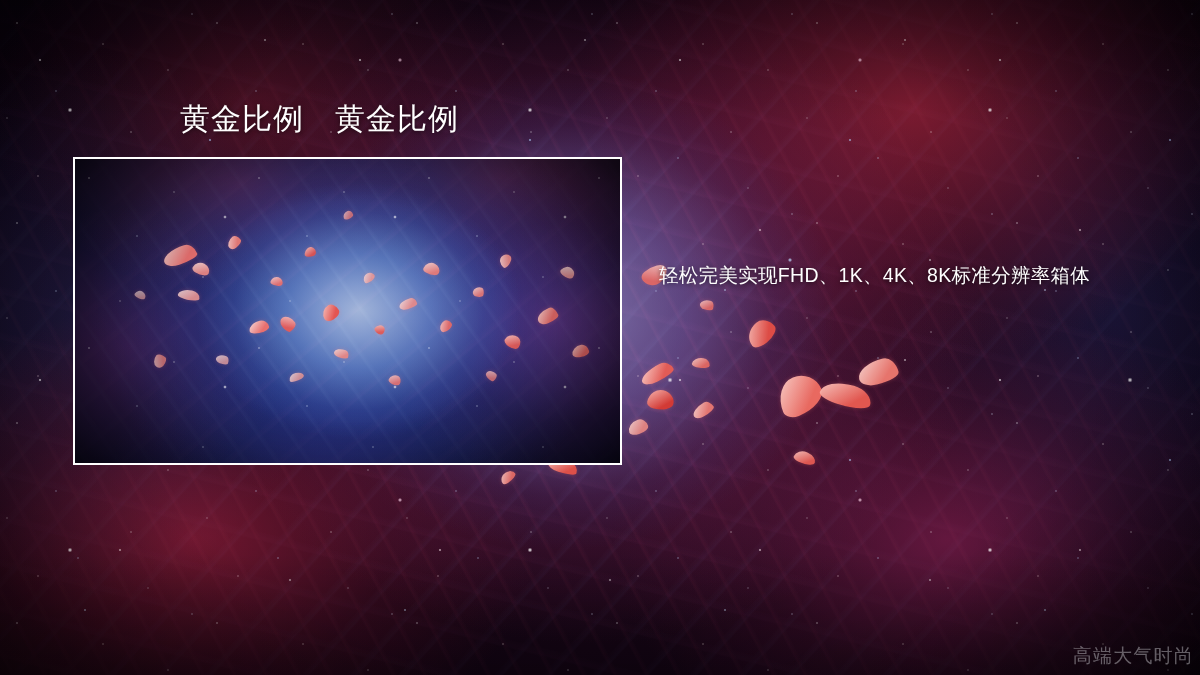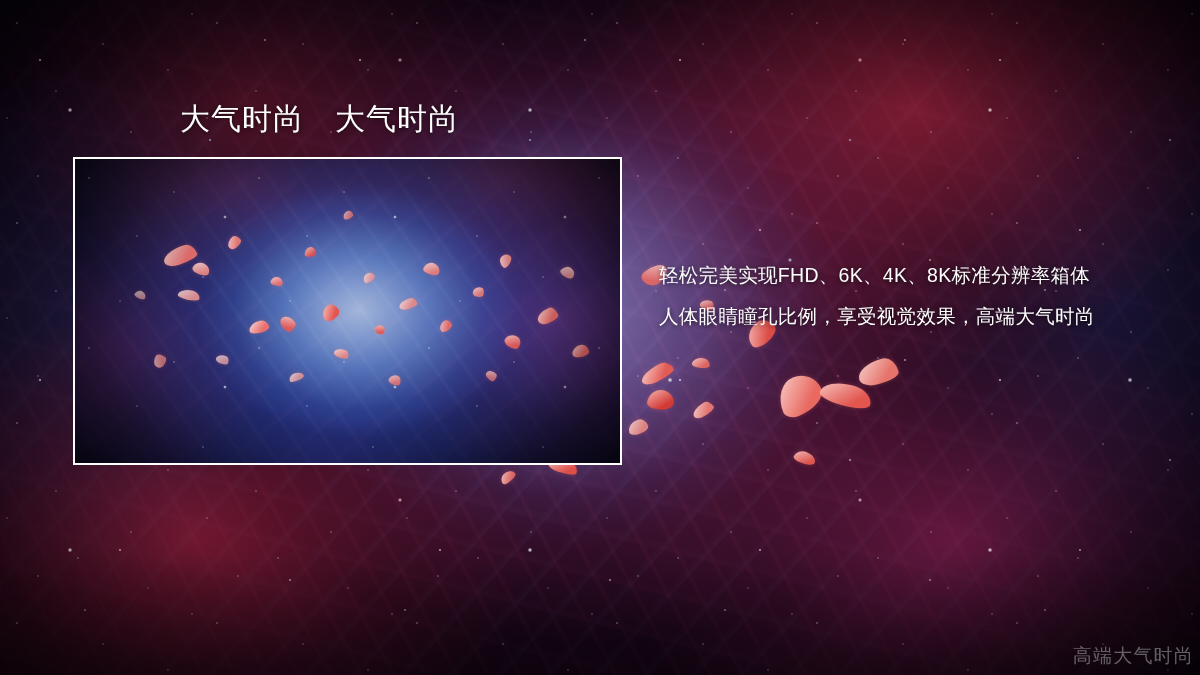--- a/index.html
+++ b/index.html
@@ -230,21 +230,21 @@
       <div class="petal" style="left: 858px; top: 360px; width: 40px; height: 24px; opacity: 0.95; transform: rotate(-14deg); background: linear-gradient(135deg, rgb(255, 219, 213) 0%, rgb(240, 122, 112) 70%, rgb(240, 122, 112) 100%); box-shadow: rgba(255, 120, 120, 0.3) 0px 0px 4px; border-radius: 70% 30% 60% 40% / 60% 70% 30% 40%;"></div>
       <div class="petal" style="left: 794px; top: 452px; width: 22px; height: 12px; opacity: 0.93; transform: rotate(24deg); background: linear-gradient(135deg, rgb(255, 207, 200) 0%, rgb(232, 93, 84) 70%, rgb(232, 93, 84) 100%); box-shadow: rgba(255, 120, 120, 0.3) 0px 0px 4px; border-radius: 50% 50% 70% 30% / 75% 55% 45% 25%;"></div>
       <div class="petal" style="left: 746px; top: 322px; width: 30px; height: 22px; opacity: 0.95; transform: rotate(-40deg); background: linear-gradient(135deg, rgb(255, 203, 195) 0%, rgb(229, 79, 70) 70%, rgb(229, 79, 70) 100%); box-shadow: rgba(255, 120, 120, 0.3) 0px 0px 4px;"></div>
       <div class="petal" style="left: 700px; top: 300px; width: 14px; height: 10px; opacity: 0.85; transform: rotate(18deg); background: linear-gradient(135deg, rgb(255, 217, 211) 0%, rgb(236, 110, 102) 70%, rgb(236, 110, 102) 100%); box-shadow: rgba(255, 120, 120, 0.3) 0px 0px 4px; border-radius: 70% 30% 60% 40% / 60% 70% 30% 40%;"></div>
       <div class="petal" style="left: 646px; top: 262px; width: 18px; height: 26px; opacity: 0.88; transform: rotate(52deg); background: linear-gradient(135deg, rgb(255, 214, 208) 0%, rgb(236, 106, 98) 70%, rgb(236, 106, 98) 100%); box-shadow: rgba(255, 120, 120, 0.3) 0px 0px 4px; border-radius: 50% 50% 70% 30% / 75% 55% 45% 25%;"></div>
       <div class="petal" style="left: 628px; top: 420px; width: 20px; height: 14px; opacity: 0.88; transform: rotate(-18deg); background: linear-gradient(135deg, rgb(255, 224, 218) 0%, rgb(240, 140, 132) 70%, rgb(240, 140, 132) 100%); box-shadow: rgba(255, 120, 120, 0.3) 0px 0px 4px;"></div>
       <div class="petal" style="left: 548px; top: 460px; width: 30px; height: 13px; opacity: 0.94; transform: rotate(18deg); background: linear-gradient(135deg, rgb(255, 204, 196) 0%, rgb(230, 83, 73) 70%, rgb(230, 83, 73) 100%); box-shadow: rgba(255, 120, 120, 0.3) 0px 0px 4px; border-radius: 70% 30% 60% 40% / 60% 70% 30% 40%;"></div>
       <div class="petal" style="left: 500px; top: 472px; width: 16px; height: 10px; opacity: 0.9; transform: rotate(-32deg); background: linear-gradient(135deg, rgb(255, 215, 209) 0%, rgb(236, 111, 103) 70%, rgb(236, 111, 103) 100%); box-shadow: rgba(255, 120, 120, 0.3) 0px 0px 4px; border-radius: 50% 50% 70% 30% / 75% 55% 45% 25%;"></div>
     </div>
 
-  <div id="slide-title">大气时尚　大气时尚</div>
+  <div id="slide-title">黄金比例　黄金比例</div>
 
   <div id="photo-frame">
     <div id="photo-inner">
       <div id="photo-nebula"></div>
       <div id="photo-filaments"></div>
       <div id="photo-stars"></div>
       <div id="petals-inner">
           <div class="petal" style="left: 88px; top: 88px; width: 34px; height: 17px; opacity: 0.95; transform: rotate(-18deg); background: linear-gradient(135deg, rgb(255, 215, 210) 0%, rgb(240, 115, 111) 70%, rgb(240, 115, 111) 100%); box-shadow: rgba(255, 120, 120, 0.3) 0px 0px 4px; border-radius: 70% 30% 60% 40% / 60% 70% 30% 40%;"></div>
           <div class="petal" style="left: 118px; top: 104px; width: 17px; height: 12px; opacity: 0.9; transform: rotate(30deg); background: linear-gradient(135deg, rgb(255, 226, 221) 0%, rgb(239, 138, 132) 70%, rgb(239, 138, 132) 100%); box-shadow: rgba(255, 120, 120, 0.3) 0px 0px 4px; border-radius: 50% 50% 70% 30% / 75% 55% 45% 25%;"></div>
           <div class="petal" style="left: 103px; top: 131px; width: 22px; height: 10px; opacity: 0.85; transform: rotate(12deg); background: linear-gradient(135deg, rgb(255, 233, 230) 0%, rgb(242, 154, 148) 70%, rgb(242, 154, 148) 100%); box-shadow: rgba(255, 120, 120, 0.3) 0px 0px 4px;"></div>
@@ -272,19 +272,18 @@
           <div class="petal" style="left: 78px; top: 196px; width: 13px; height: 12px; opacity: 0.8; transform: rotate(-52deg); background: linear-gradient(135deg, rgb(255, 223, 219) 0%, rgb(240, 133, 126) 70%, rgb(240, 133, 126) 100%); box-shadow: rgba(255, 120, 120, 0.3) 0px 0px 4px; border-radius: 70% 30% 60% 40% / 60% 70% 30% 40%;"></div>
           <div class="petal" style="left: 60px; top: 132px; width: 11px; height: 8px; opacity: 0.7; transform: rotate(34deg); background: linear-gradient(135deg, rgb(255, 240, 238) 0%, rgb(244, 172, 166) 70%, rgb(244, 172, 166) 100%); box-shadow: rgba(255, 120, 120, 0.3) 0px 0px 4px; border-radius: 50% 50% 70% 30% / 75% 55% 45% 25%;"></div>
           <div class="petal" style="left: 268px; top: 52px; width: 10px; height: 8px; opacity: 0.75; transform: rotate(-20deg); background: linear-gradient(135deg, rgb(255, 216, 211) 0%, rgb(238, 122, 115) 70%, rgb(238, 122, 115) 100%); box-shadow: rgba(255, 120, 120, 0.3) 0px 0px 4px;"></div>
           <div class="petal" style="left: 411px; top: 212px; width: 11px; height: 9px; opacity: 0.78; transform: rotate(48deg); background: linear-gradient(135deg, rgb(255, 220, 216) 0%, rgb(239, 128, 121) 70%, rgb(239, 128, 121) 100%); box-shadow: rgba(255, 120, 120, 0.3) 0px 0px 4px; border-radius: 70% 30% 60% 40% / 60% 70% 30% 40%;"></div>
         </div>
       <div id="photo-vignette"></div>
     </div>
   </div>
 
   <div id="body-text">
-    <div class="body-line">轻松完美实现FHD、6K、4K、8K标准分辨率箱体</div>
-    <div class="body-line">人体眼睛瞳孔比例，享受视觉效果，高端大气时尚</div>
+    <div class="body-line">轻松完美实现FHD、1K、4K、8K标准分辨率箱体</div>
   </div>
 
   <div id="watermark">高端大气时尚</div>
 
 </div>
 
 </body></html>

